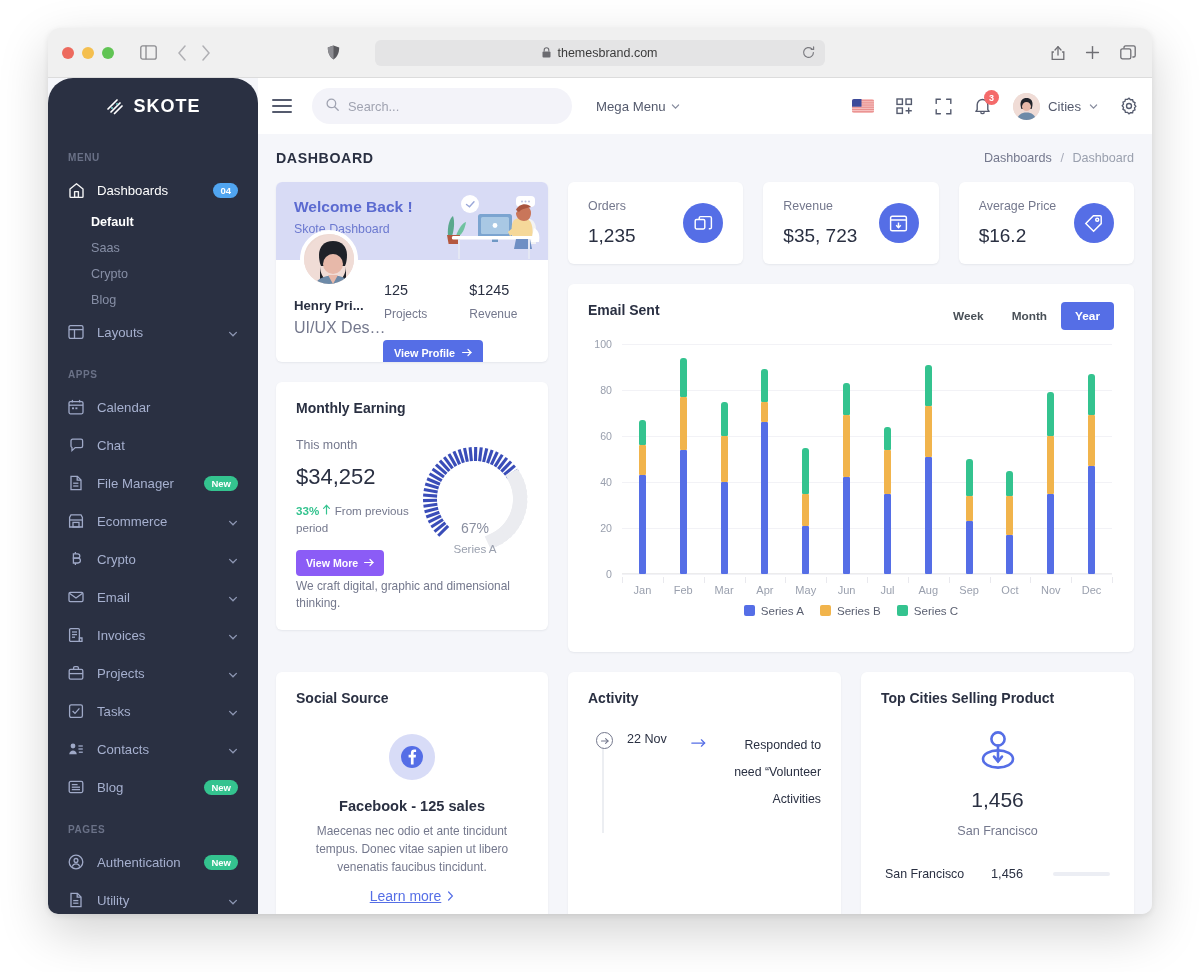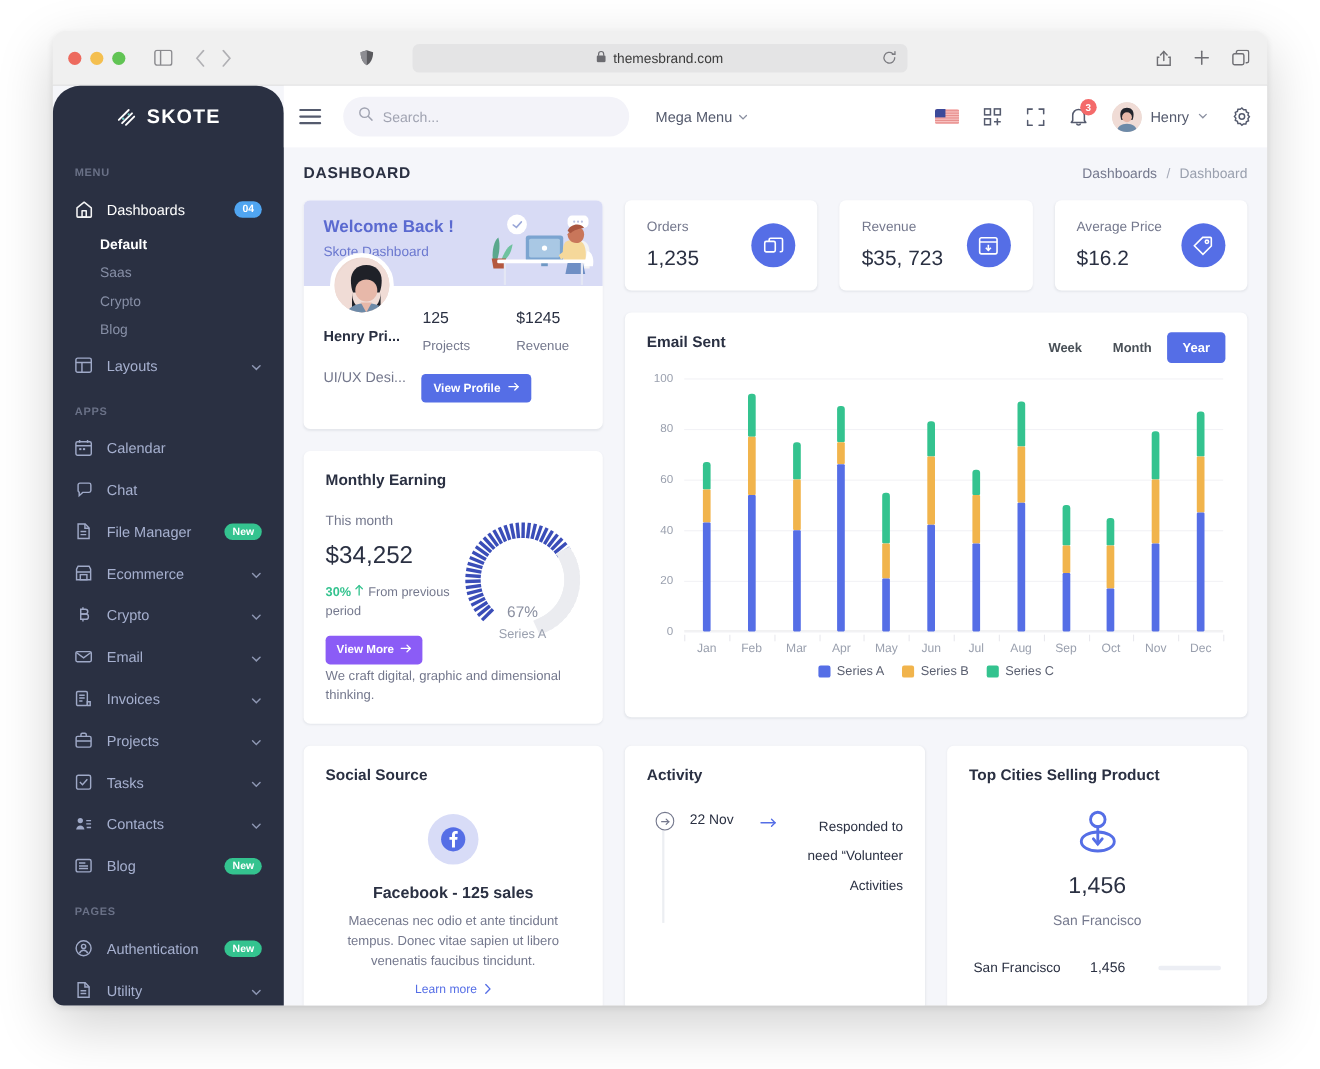--- a/index.html
+++ b/index.html
@@ -129,32 +129,32 @@
   #breadcrumb .sep { margin: 0 5px; color: #a7abb9; }
   #breadcrumb .crumb-last { color: #9aa0ae; }
 
   .card { background: #fff; border-radius: 6px; box-shadow: 0 1px 2px rgba(56,65,74,0.08); }
 
   #grid-row1 { display: flex; gap: 20px; }
   #col-left { width: 272px; flex: 0 0 272px; }
   #col-right { flex: 1 1 auto; }
 
   
-  #welcome-card { overflow: hidden; height: 208px; position: relative; }
+  #welcome-card { overflow: hidden; height: 180px; position: relative; }
   #welcome-top { background: #d8dbf5; height: 78px; padding: 16px 18px; position: relative; }
   #welcome-title { font-size: 15.5px; color: #5b6ad0; font-weight: 700; }
   #welcome-sub { font-size: 12.4px; color: #6b78cf; margin-top: 6px; }
   #welcome-illu { position: absolute; right: 0; bottom: 0; width: 118px; height: 72px; }
   #welcome-avatar {
     position: absolute; left: 24px; top: 48px; width: 58px; height: 58px; border-radius: 50%;
     border: 4px solid #fff; overflow: hidden; background: #edd9d2;
   }
   #welcome-person { position: absolute; left: 18px; top: 116px; width: 92px; }
   #welcome-person-name { font-size: 13.2px; color: #2a3042; font-weight: 600; white-space: nowrap; overflow: hidden; text-overflow: ellipsis; }
-  #welcome-person-role { font-size: 13px; color: #74788d; margin-top: 22px; white-space: nowrap; overflow: hidden; text-overflow: ellipsis; }
+  #welcome-person-role { font-size: 16px; color: #74788d; margin-top: 6px; white-space: nowrap; overflow: hidden; text-overflow: ellipsis; }
   #welcome-stats { position: absolute; left: 108px; top: 100px; display: flex; gap: 42px; }
   .wstat-val { font-size: 14.4px; color: #2a3042; font-weight: 500; }
   .wstat-lab { font-size: 12px; color: #74788d; margin-top: 9px; }
   #view-profile-btn {
     position: absolute; left: 107px; top: 158px; background: #556ee6; color: #fff;
     font-size: 10.8px; font-weight: 700; border: 0; border-radius: 4px;
     padding: 7px 11px; display: flex; align-items: center; gap: 7px; cursor: pointer;
     font-family: "Liberation Sans", sans-serif;
   }
 
@@ -214,21 +214,21 @@
   
   #grid-row2 { display: flex; gap: 20px; margin-top: 20px; }
   .bcard { flex: 1 1 0; height: 262px; padding: 18px 20px; position: relative; overflow: hidden; }
   #social-card { width: 272px; flex: 0 0 272px; text-align: center; }
   #fb-circle {
     width: 46px; height: 46px; border-radius: 50%; background: #d8dcf7;
     margin: 28px auto 0 auto; display: flex; align-items: center; justify-content: center;
   }
   #fb-title { font-size: 14.6px; font-weight: 700; color: #2a3042; margin-top: 18px; }
   #fb-desc { font-size: 11.9px; color: #74788d; line-height: 18px; margin-top: 8px; padding: 0 4px; }
-  #fb-link { font-size: 11px; color: #556ee6; margin-top: 12px; display: inline-flex; align-items: flex-start; gap: 6px; cursor: pointer; }
+  #fb-link { font-size: 14px; color: #556ee6; margin-top: 12px; display: inline-flex; align-items: flex-end; gap: 6px; cursor: pointer; text-decoration: underline; }
 
   #activity-list { margin-top: 26px; position: relative; padding-left: 8px; }
   #activity-line { position: absolute; left: 14px; top: 10px; bottom: -20px; width: 2px; background: #eceef2; }
   .act-row { display: flex; align-items: flex-start; gap: 14px; margin-bottom: 28px; position: relative; }
   .act-dot {
     width: 17px; height: 17px; border-radius: 50%; border: 1.6px solid #74788d;
     background: #fff; flex: 0 0 17px; display: flex; align-items: center; justify-content: center;
     position: relative; z-index: 2;
   }
   .act-date { font-size: 12.6px; color: #2a3042; width: 50px; flex: 0 0 50px; }
@@ -641,21 +641,21 @@
           </span>
           <div id="profile-chip">
             <span id="profile-avatar">
               <svg width="27" height="27" viewBox="0 0 27 27">
                   <circle cx="13.5" cy="13.5" r="13.5" fill="#f0dcd6"></circle>
                   <path d="M13.5 5 c4 0 6 2.6 6 6 c0 3-1 5-1 5 l-10 0 s-1-2-1-5 c0-3.4 2-6 6-6z" fill="#22242c"></path>
                   <circle cx="13.5" cy="13.6" r="4.5" fill="#e7b8a9"></circle>
                   <path d="M4 27 c0.6-5 4.4-7.6 9.5-7.6 S22.4 22 23 27 Z" fill="#6d8aa8"></path>
                 </svg>
             </span>
-            <span id="profile-name">Henry</span>
+            <span id="profile-name">Cities</span>
             <span>
               <svg width="9" height="9" viewBox="0 0 9 9" fill="none" stroke="#8a8fa0" stroke-width="1.2" stroke-linecap="round">
                   <polyline points="1.4,3 4.5,6.1 7.6,3"></polyline>
                 </svg>
             </span>
           </div>
           <span class="tb-btn">
             <svg width="18" height="18" viewBox="0 0 18 18" fill="none" stroke="#555b6e" stroke-width="1.35">
                 <circle cx="9" cy="9" r="2.5"></circle>
                 <path d="M9 1.2 l1.5 1.5 h2.1 l0.5 2 1.9 0.9 -0.5 2 1.3 1.6 -1.3 1.6 0.5 2 -1.9 0.9 -0.5 2 h-2.1 L9 16.8 7.5 15.3 H5.4 l-0.5 -2 -1.9 -0.9 0.5 -2 -1.3 -1.6 1.3 -1.6 -0.5 -2 1.9 -0.9 0.5 -2 h2.1 Z"></path>
@@ -748,21 +748,21 @@
                     </svg>
                 </span>
               </button>
             </div>
 
             <div class="card" id="earning-card">
               <div class="card-title">Monthly Earning</div>
               <div id="earning-thismonth">This month</div>
               <div id="earning-amount">$34,252</div>
               <div id="earning-delta">
-                <span id="earning-pct">30%</span>
+                <span id="earning-pct">33%</span>
                 <span>
                   <svg width="9" height="11" viewBox="0 0 9 11" fill="none" stroke="#34c38f" stroke-width="1.2" stroke-linecap="round">
                       <line x1="4.5" y1="10" x2="4.5" y2="1.4"></line>
                       <polyline points="1.6,4.3 4.5,1.4 7.4,4.3"></polyline>
                     </svg>
                 </span>
                 <span>From previous period</span>
               </div>
               <button id="view-more-btn">
                 <span>View More</span>

